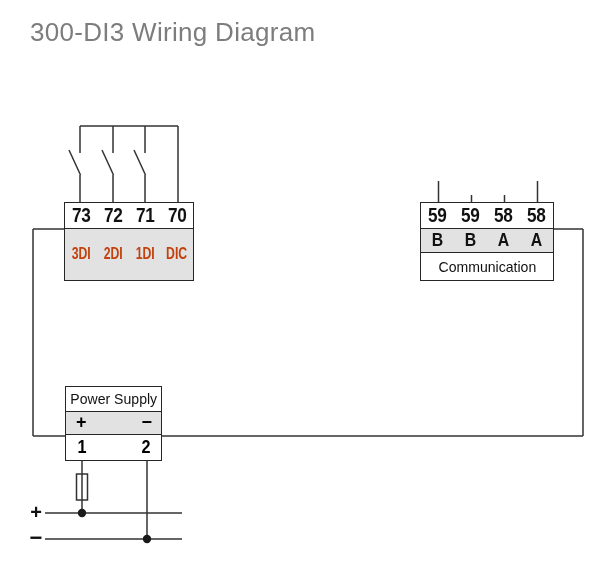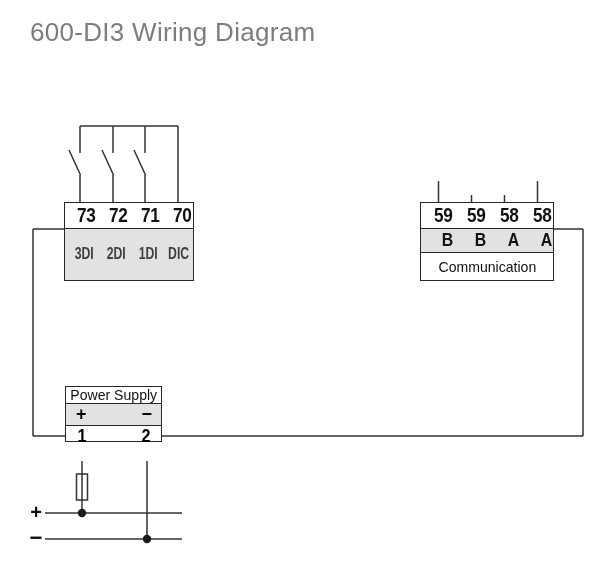--- a/index.html
+++ b/index.html
@@ -15,38 +15,38 @@
 
   
   .tblock{
     position:absolute;z-index:2;background:#ffffff;
     border:1.5px solid #262626;box-sizing:border-box;
     display:flex;flex-direction:column;
   }
   .trow{display:flex;align-items:center;box-sizing:border-box;}
   .trow.split{border-top:1.5px solid #262626;}
   .gray{background:#e2e2e2;}
-  .cells span{flex:1;text-align:right;text-decoration:underline;}
+  .cells span{flex:1;text-align:center;text-decoration:underline;}
   .cx{display:inline-block;}
   .terms{font-size:21px;font-weight:700;color:#111;}
   .terms .cx{transform:scaleX(0.82);letter-spacing:-0.5px;}
-  .chan{font-size:17px;font-weight:700;color:#404040;}
+  .chan{font-size:17px;font-weight:700;color:#c2410c;}
   .chan .cx{transform:scaleX(0.72);}
   .sig{font-size:18px;font-weight:700;color:#111;}
   .sig .cx{transform:scaleX(0.88);}
   .bname{font-size:14.5px;font-weight:400;color:#111;justify-content:center;}
   .bname .cx{transform:scaleX(0.97);}
 
   .di{left:64px;top:202px;width:130px;height:79px;}
   .comm{left:420px;top:202px;width:134px;height:79px;}
   .di .trow,.comm .trow{height:24.5px;}
   .di .trow:last-child,.comm .trow:last-child{flex:1;}
 
   
-  .ps{left:65px;top:386px;width:97px;height:56px;}
+  .ps{left:65px;top:386px;width:97px;height:75px;}
   .ps .trow{height:23.5px;}
   .ps .trow:last-child{flex:1;}
   .ps .pol{font-size:18px;font-weight:700;justify-content:space-between;padding:0 9px 0 10px;}
   .ps .nums{font-size:18px;font-weight:600;justify-content:space-between;padding:0 10px 0 11px;}
   .ps .nums .cx{transform:scaleX(0.9);}
   .ps .bname{font-size:14.5px;}
 
   
   .rsbox{
     position:absolute;z-index:2;left:421px;top:129px;width:127px;height:53px;
@@ -67,21 +67,21 @@
     position:absolute;z-index:2;font-weight:700;color:#111;width:22px;text-align:center;
   }
   .plusLabel{left:25px;top:501px;font-size:20px;}
   .minusLabel{left:25px;top:525px;font-size:22px;}
 </style>
 </head>
 <body>
 
 <div class="canvas">
 
-  <h1 class="title">600-DI3 Wiring Diagram</h1>
+  <h1 class="title">300-DI3 Wiring Diagram</h1>
 
   <svg class="wires" width="610" height="574" viewBox="0 0 610 574">
     <g stroke="#333333" stroke-width="1.5" fill="none">
 
       <line x1="80" y1="126" x2="178" y2="126"></line>
       <line x1="80" y1="126" x2="80" y2="153"></line>
       <line x1="69" y1="150" x2="80.5" y2="175"></line>
       <line x1="80" y1="175" x2="80" y2="203"></line>
       <line x1="113" y1="126" x2="113" y2="153"></line>
       <line x1="102" y1="150" x2="113.5" y2="175"></line>

